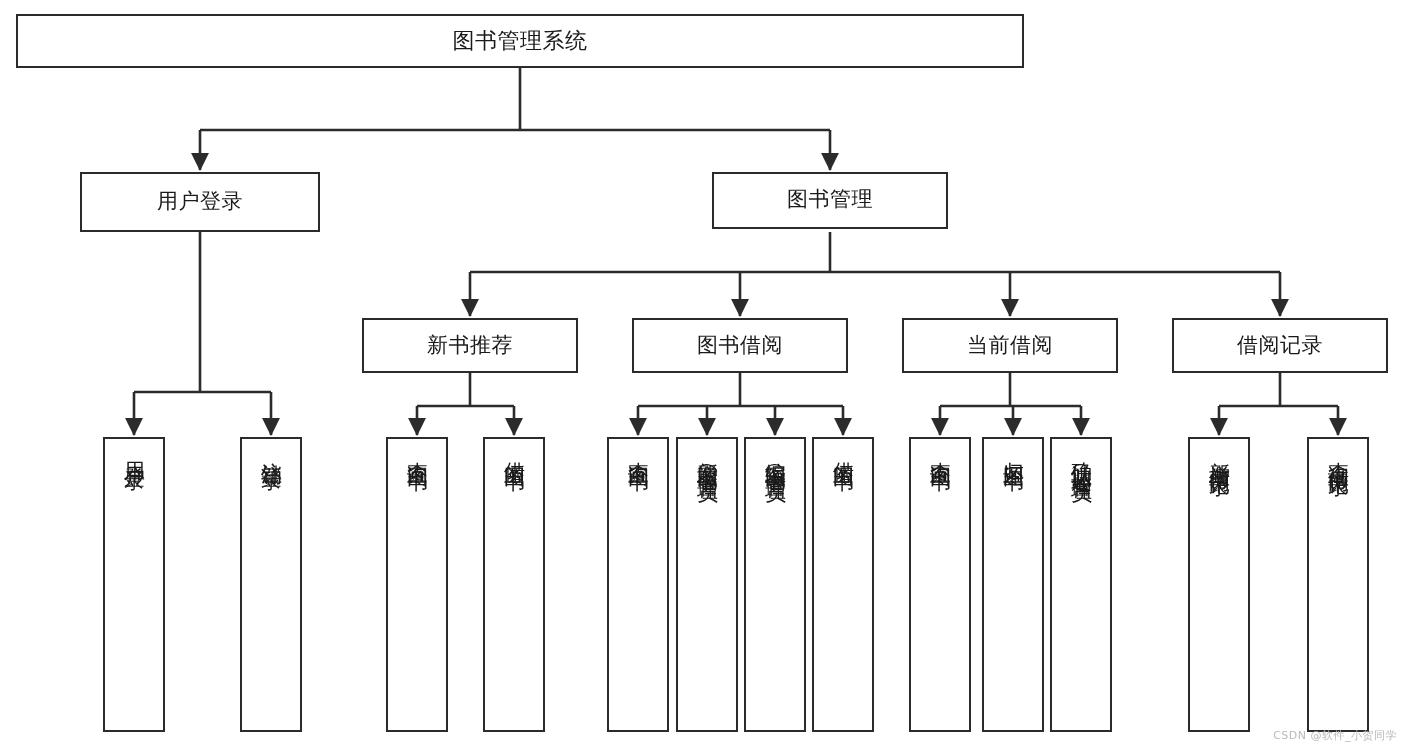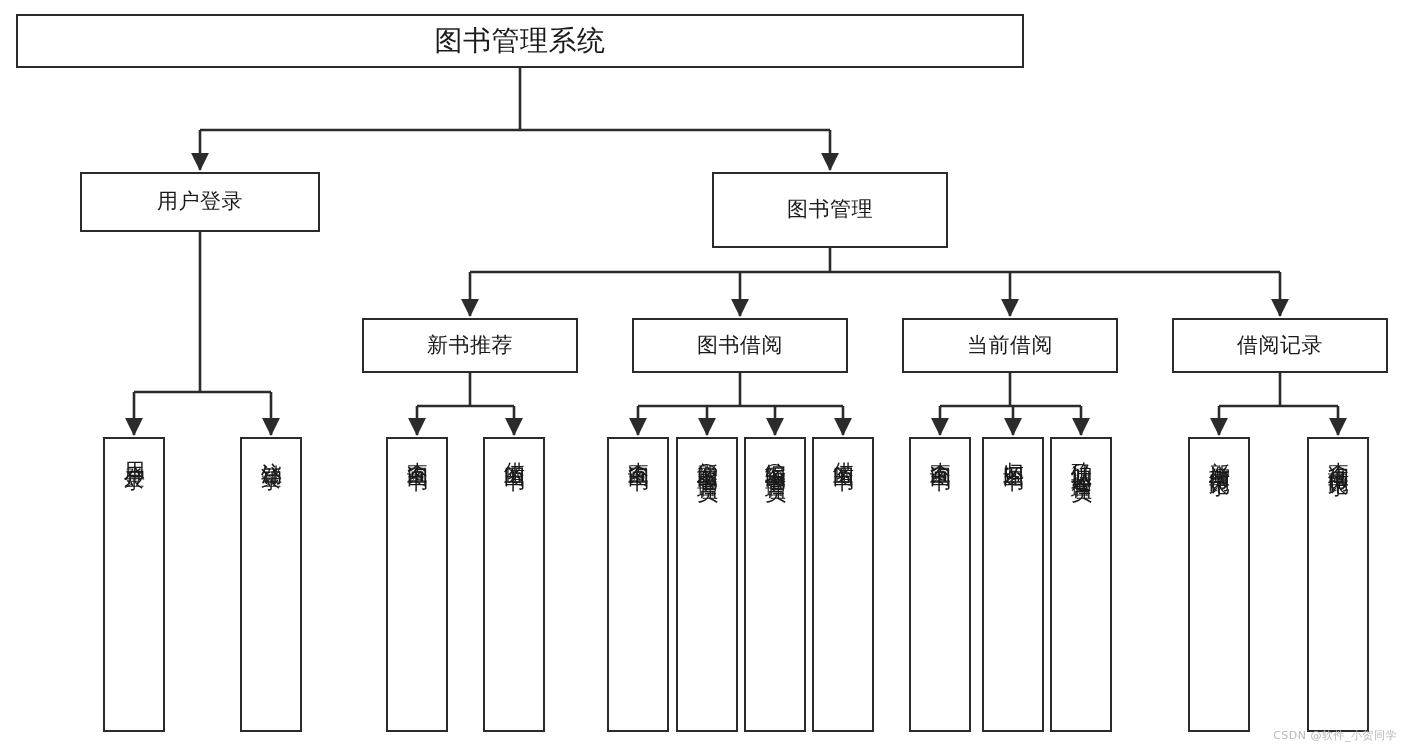--- a/index.html
+++ b/index.html
@@ -41,21 +41,21 @@
     text-align: center;
     line-height: 1.12;
     letter-spacing: 0.5px;
     white-space: nowrap;
   }
   
   .node.h .node-label {
     font-size: 21px;
   }
   .node.title .node-label {
-    font-size: 28px;
+    font-size: 22px;
   }
   
   .node.v {
     align-items: flex-start;
     justify-content: center;
     padding-top: 6px;
   }
   .node.v .node-label {
     writing-mode: vertical-rl;
     text-orientation: upright;
@@ -130,21 +130,21 @@
     </g>
   </svg>
 
   <div class="node h title" id="node-title" style="left: 16px; top: 14px; width: 1008px; height: 54px;">
     <span class="node-label">图书管理系统</span>
   </div>
 
   <div class="node h" id="node-l1-0" style="left: 80px; top: 172px; width: 240px; height: 60px;">
     <span class="node-label">用户登录</span>
   </div>
-  <div class="node h" id="node-l1-1" style="left: 712px; top: 172px; width: 236px; height: 76px;">
+  <div class="node h" id="node-l1-1" style="left: 712px; top: 172px; width: 236px; height: 57px; font-family: Liberation Mono, monospace;">
     <span class="node-label">图书管理</span>
   </div>
 
   <div class="node h" id="node-l2-1" style="left: 632px; top: 318px; width: 216px; height: 55px;">
     <span class="node-label">图书借阅</span>
   </div>
   <div class="node h" id="node-l2-0" style="left: 362px; top: 318px; width: 216px; height: 55px;">
     <span class="node-label">新书推荐</span>
   </div>
   <div class="node h" id="node-l2-3" style="left: 1172px; top: 318px; width: 216px; height: 55px;">

